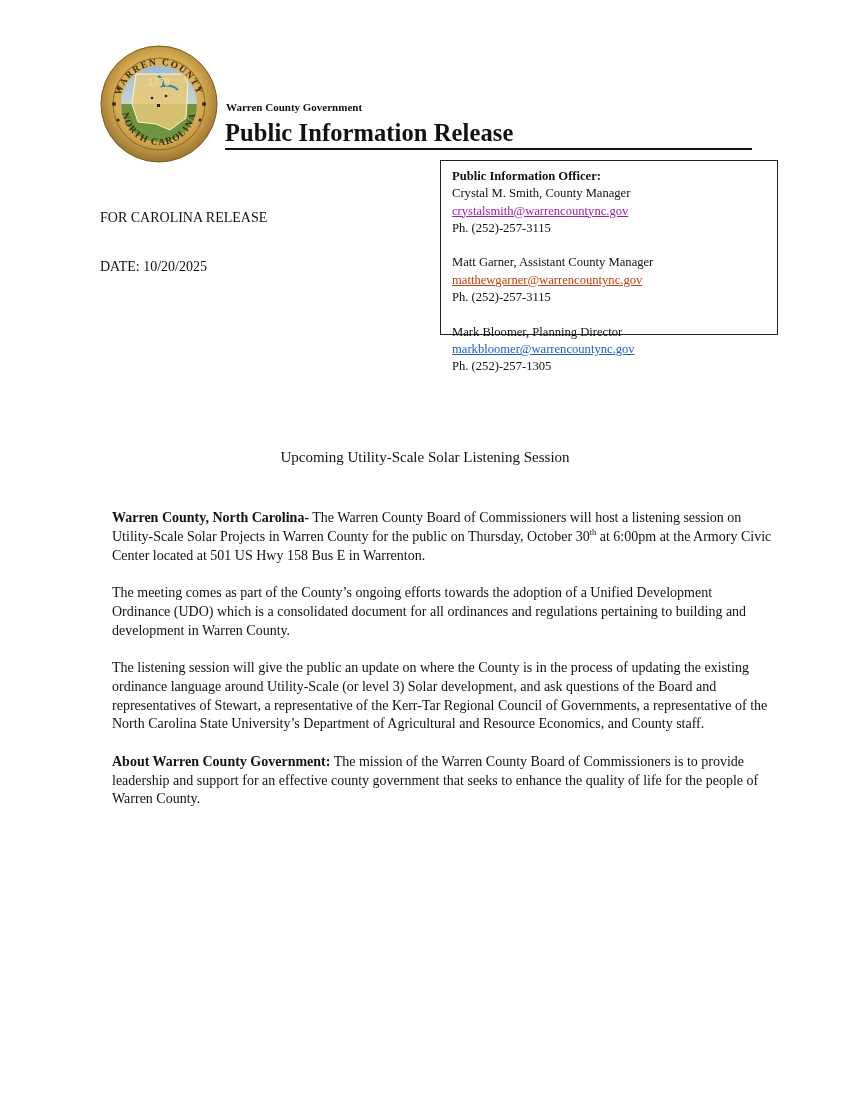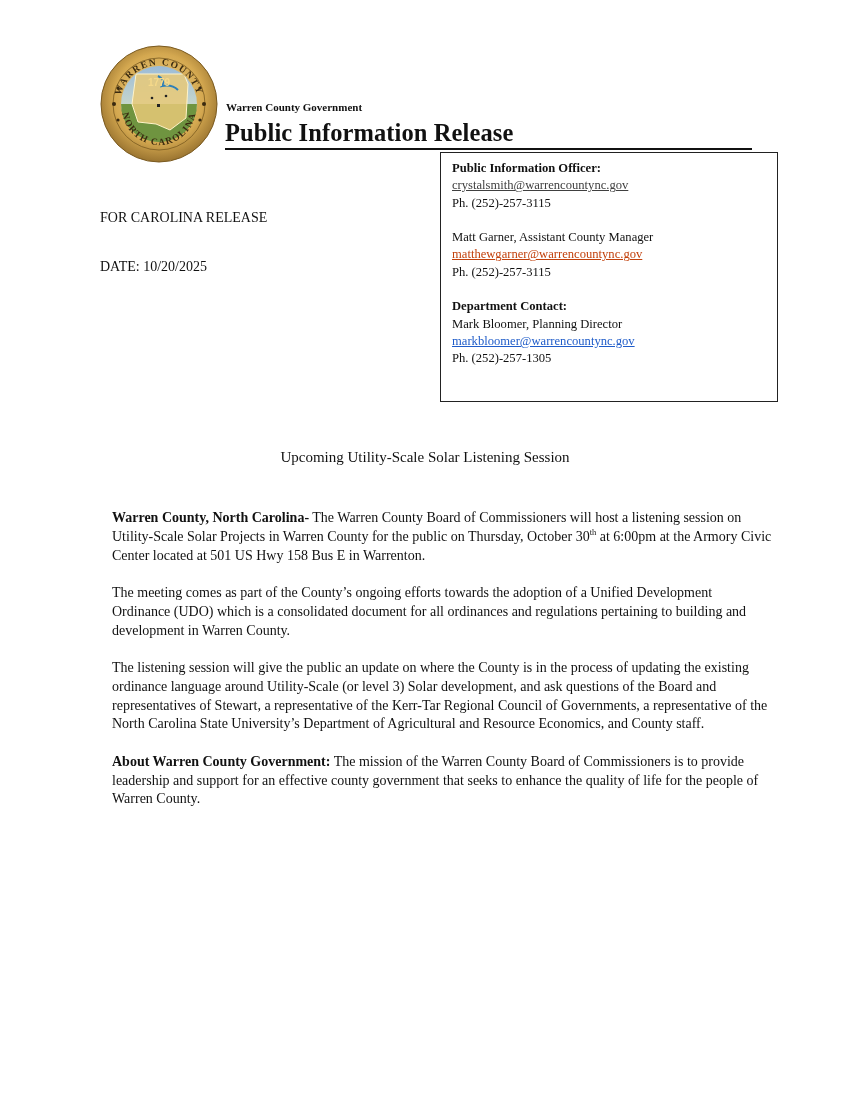--- a/index.html
+++ b/index.html
@@ -10,21 +10,21 @@
   }
   .seal { position: absolute; left: 100px; top: 44px; width: 118px; height: 120px; }
   .hdr-org { position: absolute; left: 226px; top: 101px; font-size: 11px; font-weight: bold; white-space: nowrap; }
   .hdr-title { position: absolute; left: 225px; top: 119px; font-size: 24.5px; font-weight: bold; white-space: nowrap; letter-spacing: 0.1px; }
   .hdr-rule { position: absolute; left: 225px; top: 148px; width: 527px; height: 2px; background: #111; }
 
   .for-release { position: absolute; left: 100px; top: 210px; font-size: 14px; }
   .date-line { position: absolute; left: 100px; top: 259px; font-size: 14px; }
 
   .contact-box {
-    position: absolute; left: 440px; top: 152px; width: 338px; height: 250px;
+    position: absolute; left: 440px; top: 160px; width: 338px; height: 175px;
     border: 1.3px solid #222; box-sizing: border-box;
     padding: 7px 0 0 11px; font-size: 12.6px; line-height: 17.3px;
   }
   .contact-box .blk { margin-bottom: 17.3px; }
   .contact-box .blk:last-child { margin-bottom: 0; }
   .contact-box .lbl { font-weight: bold; }
   a.email { color: #1f5cc9; text-decoration: underline; }
 
   .subject { position: absolute; left: 0; width: 850px; top: 449px; text-align: center; font-size: 15px; }
 
@@ -86,30 +86,30 @@
 <div class="hdr-org">Warren County Government</div>
 <div class="hdr-title">Public Information Release</div>
 <div class="hdr-rule"></div>
 
 <div class="for-release">FOR CAROLINA RELEASE</div>
 <div class="date-line">DATE: 10/20/2025</div>
 
 <div class="contact-box">
   <div class="blk">
     <div class="lbl">Public Information Officer:</div>
-    <div><a class="email" href="mailto:crystalsmith@warrencountync.gov" style="color: #404040;">crystalsmith@warrencountync.gov</a></div>
+    <div>Crystal M. Smith, County Manager</div>
+    <div><a class="email" href="mailto:crystalsmith@warrencountync.gov" style="color: #a21caf;">crystalsmith@warrencountync.gov</a></div>
     <div>Ph. (252)-257-3115</div>
   </div>
   <div class="blk">
     <div>Matt Garner, Assistant County Manager</div>
     <div><a class="email" href="mailto:matthewgarner@warrencountync.gov" style="color: #c2410c;">matthewgarner@warrencountync.gov</a></div>
     <div>Ph. (252)-257-3115</div>
   </div>
   <div class="blk">
-    <div class="lbl">Department Contact:</div>
     <div>Mark Bloomer, Planning Director</div>
     <div><a class="email" href="mailto:markbloomer@warrencountync.gov" style="color: rgb(31, 92, 201);">markbloomer@warrencountync.gov</a></div>
     <div>Ph. (252)-257-1305</div>
   </div>
 </div>
 
 <div class="subject">Upcoming Utility-Scale Solar Listening Session</div>
 
 <div class="body-text">
   <p><b>Warren County, North Carolina-</b><span> The Warren County Board of Commissioners will host a listening session on Utility-Scale Solar Projects in Warren County for the public on Thursday, October 30</span><sup>th</sup><span> at 6:00pm at the Armory Civic Center located at 501 US Hwy 158 Bus E in Warrenton.</span></p>

